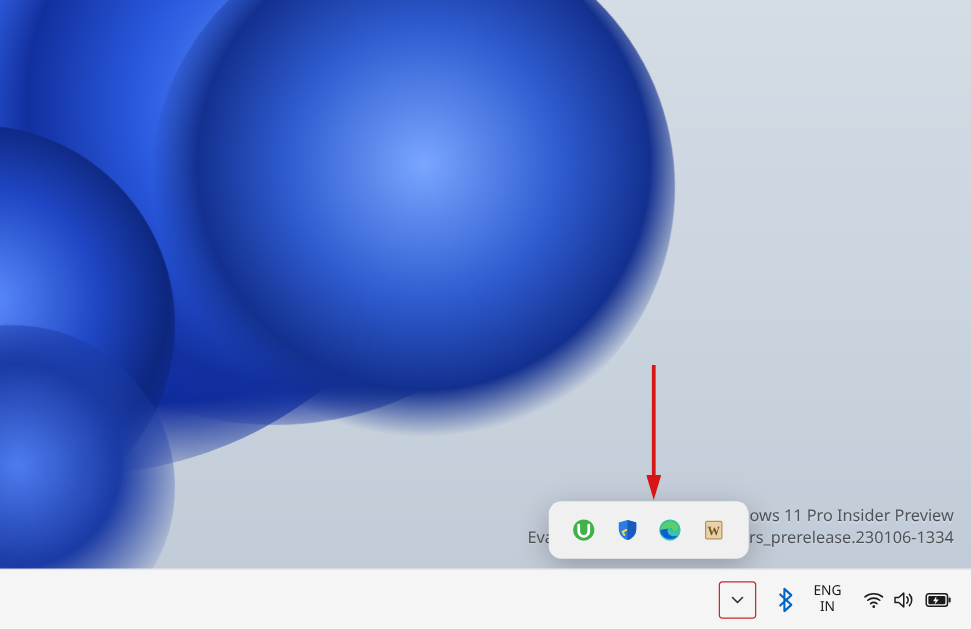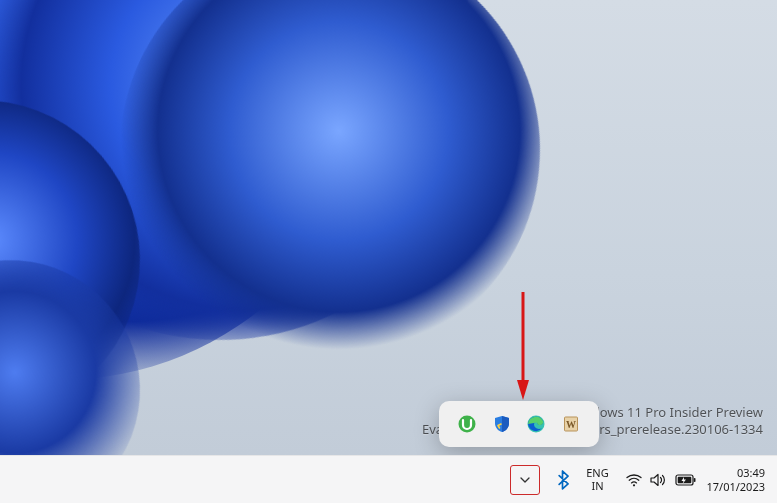--- a/index.html
+++ b/index.html
@@ -222,19 +222,15 @@
         <path d="M10.5 5.5a3.5 3.5 0 0 1 0 5M12.5 3.5a6.3 6.3 0 0 1 0 9" fill="none" stroke="#1b1b1b" stroke-width="1.2" stroke-linecap="round"></path>
       </svg>
       <svg width="21" height="14" viewBox="0 0 21 14" title="battery-icon">
         <rect x="1" y="2" width="17" height="10" rx="2" fill="none" stroke="#1b1b1b" stroke-width="1.2"></rect>
         <rect x="2.7" y="3.7" width="13.6" height="6.6" rx="1" fill="#1b1b1b"></rect>
         <rect x="18.8" y="5" width="1.7" height="4" rx="0.8" fill="#1b1b1b"></rect>
         <path d="M9 4l-2.5 4h2l-1 3 3.5-4.5h-2z" fill="#f5f5f6"></path>
       </svg>
     </div>
 
-    <div class="clock">
-      <div>03:49</div>
-      <div>17/01/2023</div>
-    </div>
 
   </div>
 </div>
 
 </body></html>

